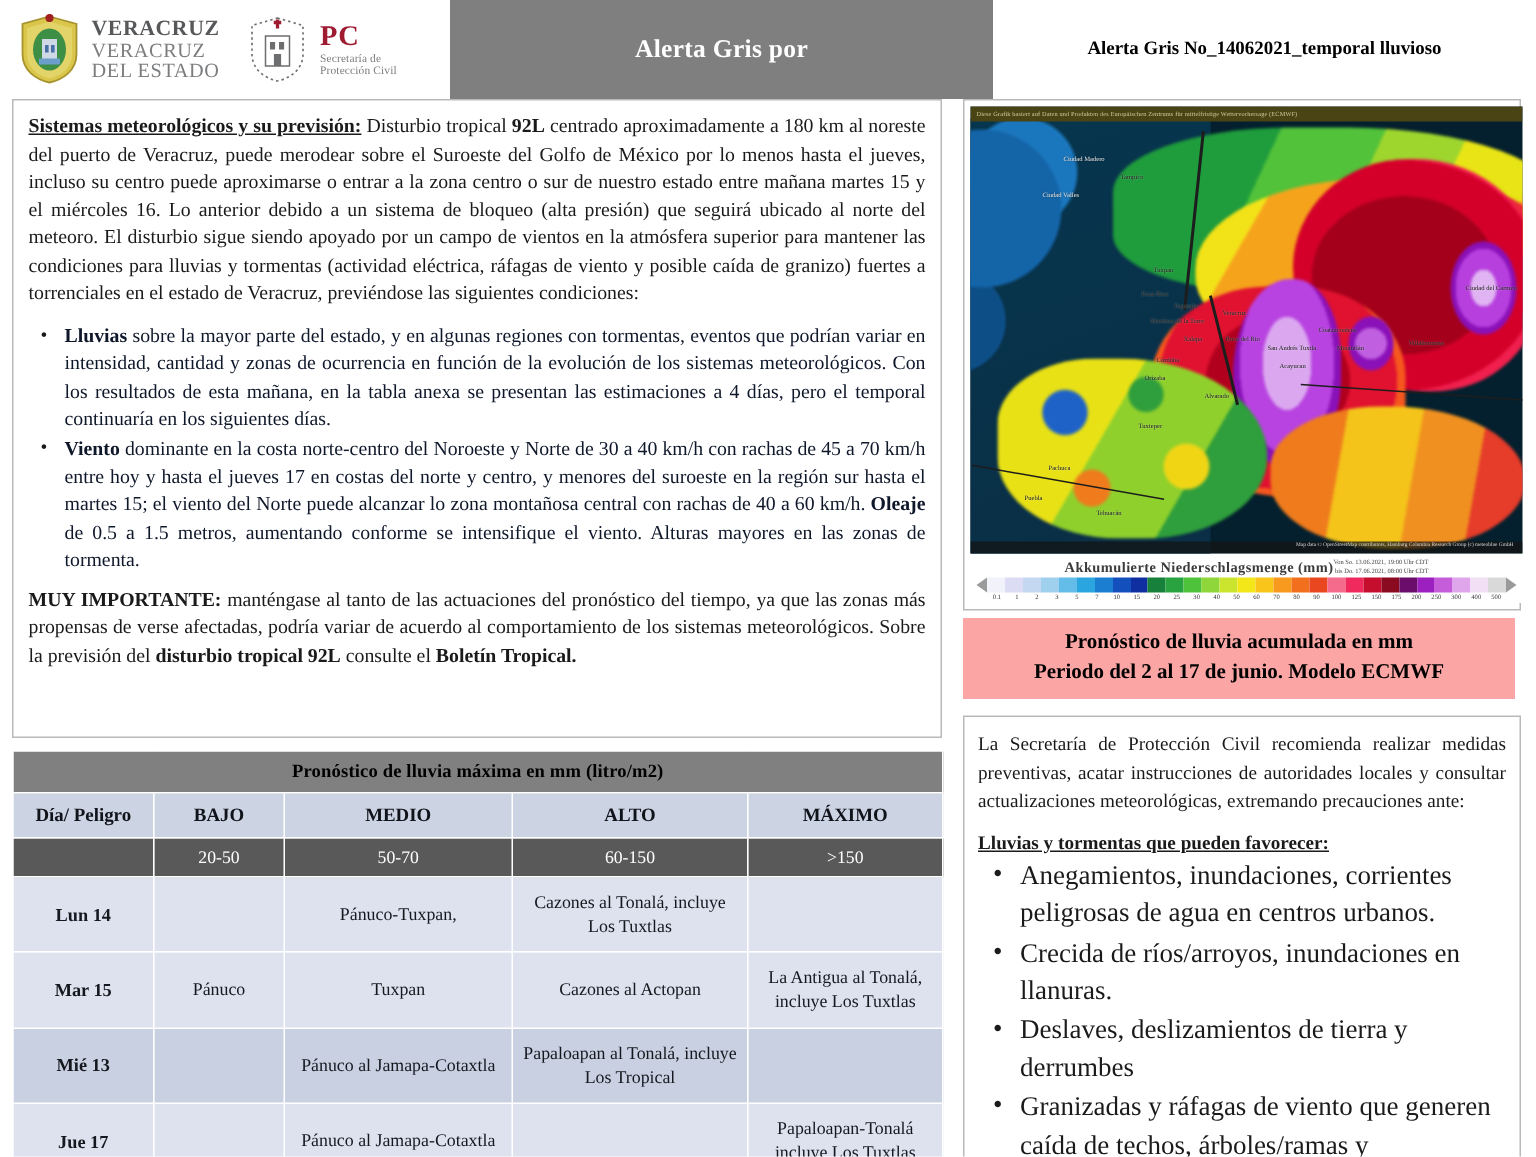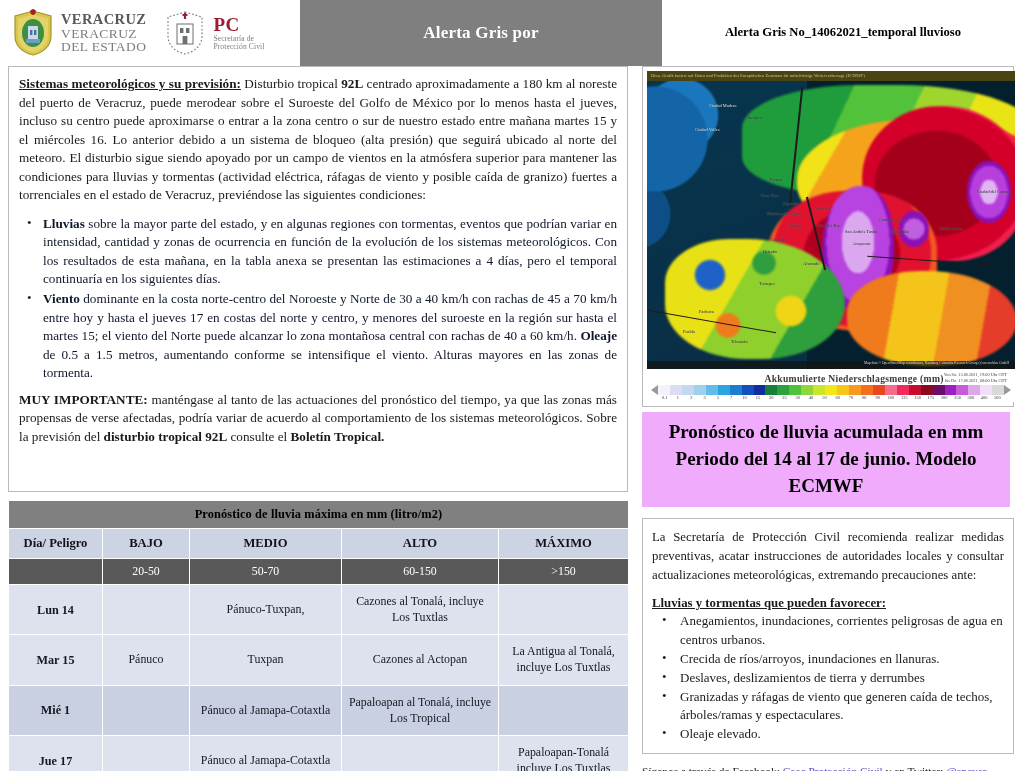--- a/index.html
+++ b/index.html
@@ -96,44 +96,44 @@
     text-align: right; padding-right: 6px; z-index: 6; overflow: hidden;
   }
   .blob { position: absolute; border-radius: 50%; }
   .map-labels { position: absolute; inset: 0; z-index: 5; pointer-events: none; }
   .mlab { position: absolute; font-size: 4.4px; color: #111; white-space: nowrap;
           text-shadow: 0 0 1px rgba(255,255,255,.65); }
   .mlab.lt { color: #e9e9e9; text-shadow: 0 0 1px rgba(0,0,0,.6); }
   .coast { position: absolute; z-index: 4; background: #1d1d1d; }
 
   .legend-wrap { width: 368px; padding: 3px 2px 2px 2px; background: #ffffff; }
-  .legend-top { display: flex; align-items: center; justify-content: flex-end; padding: 0 6px; }
+  .legend-top { display: flex; align-items: center; justify-content: center; padding: 0 6px; }
   .legend-title { font-size: 9.6px; font-weight: bold; color: #3b3b3b; letter-spacing: .3px; }
   .legend-dates { font-size: 4.3px; color: #444; text-align: right; line-height: 1.45; }
   .scale-row { display: flex; align-items: center; padding: 1px 2px 0 2px; }
   .scale-cap { width: 0; height: 0; border-top: 5px solid transparent; border-bottom: 5px solid transparent; }
   .scale-cap.left { border-right: 7px solid #9a9a9a; }
   .scale-cap.right { border-left: 7px solid #9a9a9a; }
   .scale-bar { display: flex; flex: 1; height: 10px; }
   .scale-bar i { flex: 1; display: block; }
   .scale-ticks { display: flex; padding: 0 9px; }
   .scale-ticks span { flex: 1; text-align: center; font-size: 4.4px; color: #333; }
 
   .map-caption {
-    width: 368px; margin-top: 5px; background: #f0abfc; color: #000;
-    text-align: center; font-size: 19px; font-weight: bold; line-height: 1.42; padding: 7px 4px;
+    width: 368px; margin-top: 5px; background: #fca5a5; color: #000;
+    text-align: center; font-size: 14px; font-weight: bold; line-height: 1.42; padding: 7px 4px;
   }
 
   
   .reco-box { border: 1px solid #b9b9b9; margin-top: 11px; padding: 9px 9px 8px 9px; }
   .reco-para { font-size: 12.8px; line-height: 1.46; color: #1a1a1a; text-align: justify; }
   .reco-head { font-size: 12.8px; font-weight: bold; text-decoration: underline; margin-top: 12px; color: #1a1a1a; }
   ul.reco-list { list-style: none; margin: 1px 0 0 0; padding: 0; }
   ul.reco-list li {
-    position: relative; padding-left: 28px; font-size: 13px; line-height: 1.4;
+    position: relative; padding-left: 28px; font-size: 18px; line-height: 1.4;
     color: #1a1a1a; margin-bottom: 1px;
   }
   ul.reco-list li:before { content: "•"; position: absolute; left: 10px; top: -1px; }
 
   
   .footer { margin-top: 9px; font-size: 11.4px; color: #1a1a1a; line-height: 1.48; }
   .footer a { color: #5b4ac4; text-decoration: underline; }
 </style>
 </head>
 <body>
@@ -232,21 +232,21 @@
           <td></td>
         </tr>
         <tr class="data-row row-a">
           <td class="day">Mar 15</td>
           <td>Pánuco</td>
           <td>Tuxpan</td>
           <td>Cazones al Actopan</td>
           <td>La Antigua al Tonalá, incluye Los Tuxtlas</td>
         </tr>
         <tr class="data-row row-b">
-          <td class="day">Mié 1</td>
+          <td class="day">Mié 13</td>
           <td></td>
           <td>Pánuco al Jamapa-Cotaxtla</td>
           <td>Papaloapan al Tonalá, incluye Los Tropical</td>
           <td></td>
         </tr>
         <tr class="data-row row-a">
           <td class="day">Jue 17</td>
           <td></td>
           <td>Pánuco al Jamapa-Cotaxtla</td>
           <td></td>
@@ -409,21 +409,21 @@
             <span>250</span>
             <span>300</span>
             <span>400</span>
             <span>500</span>
           </div>
         </div>
       </div>
 
       <div class="map-caption">
         <div>Pronóstico de lluvia acumulada en mm</div>
-        <div>Periodo del 14 al 17 de junio. Modelo ECMWF</div>
+        <div>Periodo del 2 al 17 de junio. Modelo ECMWF</div>
       </div>
 
       <div class="reco-box">
         <div class="reco-para">La Secretaría de Protección Civil recomienda realizar medidas preventivas, acatar instrucciones de autoridades locales y consultar actualizaciones meteorológicas, extremando precauciones ante:</div>
         <div class="reco-head">Lluvias y tormentas que pueden favorecer:</div>
         <ul class="reco-list">
           <li>Anegamientos, inundaciones, corrientes peligrosas de agua en centros urbanos.</li>
           <li>Crecida de ríos/arroyos, inundaciones en llanuras.</li>
           <li>Deslaves, deslizamientos de tierra y derrumbes</li>
           <li>Granizadas y ráfagas de viento que generen caída de techos,  árboles/ramas y espectaculares.</li>

